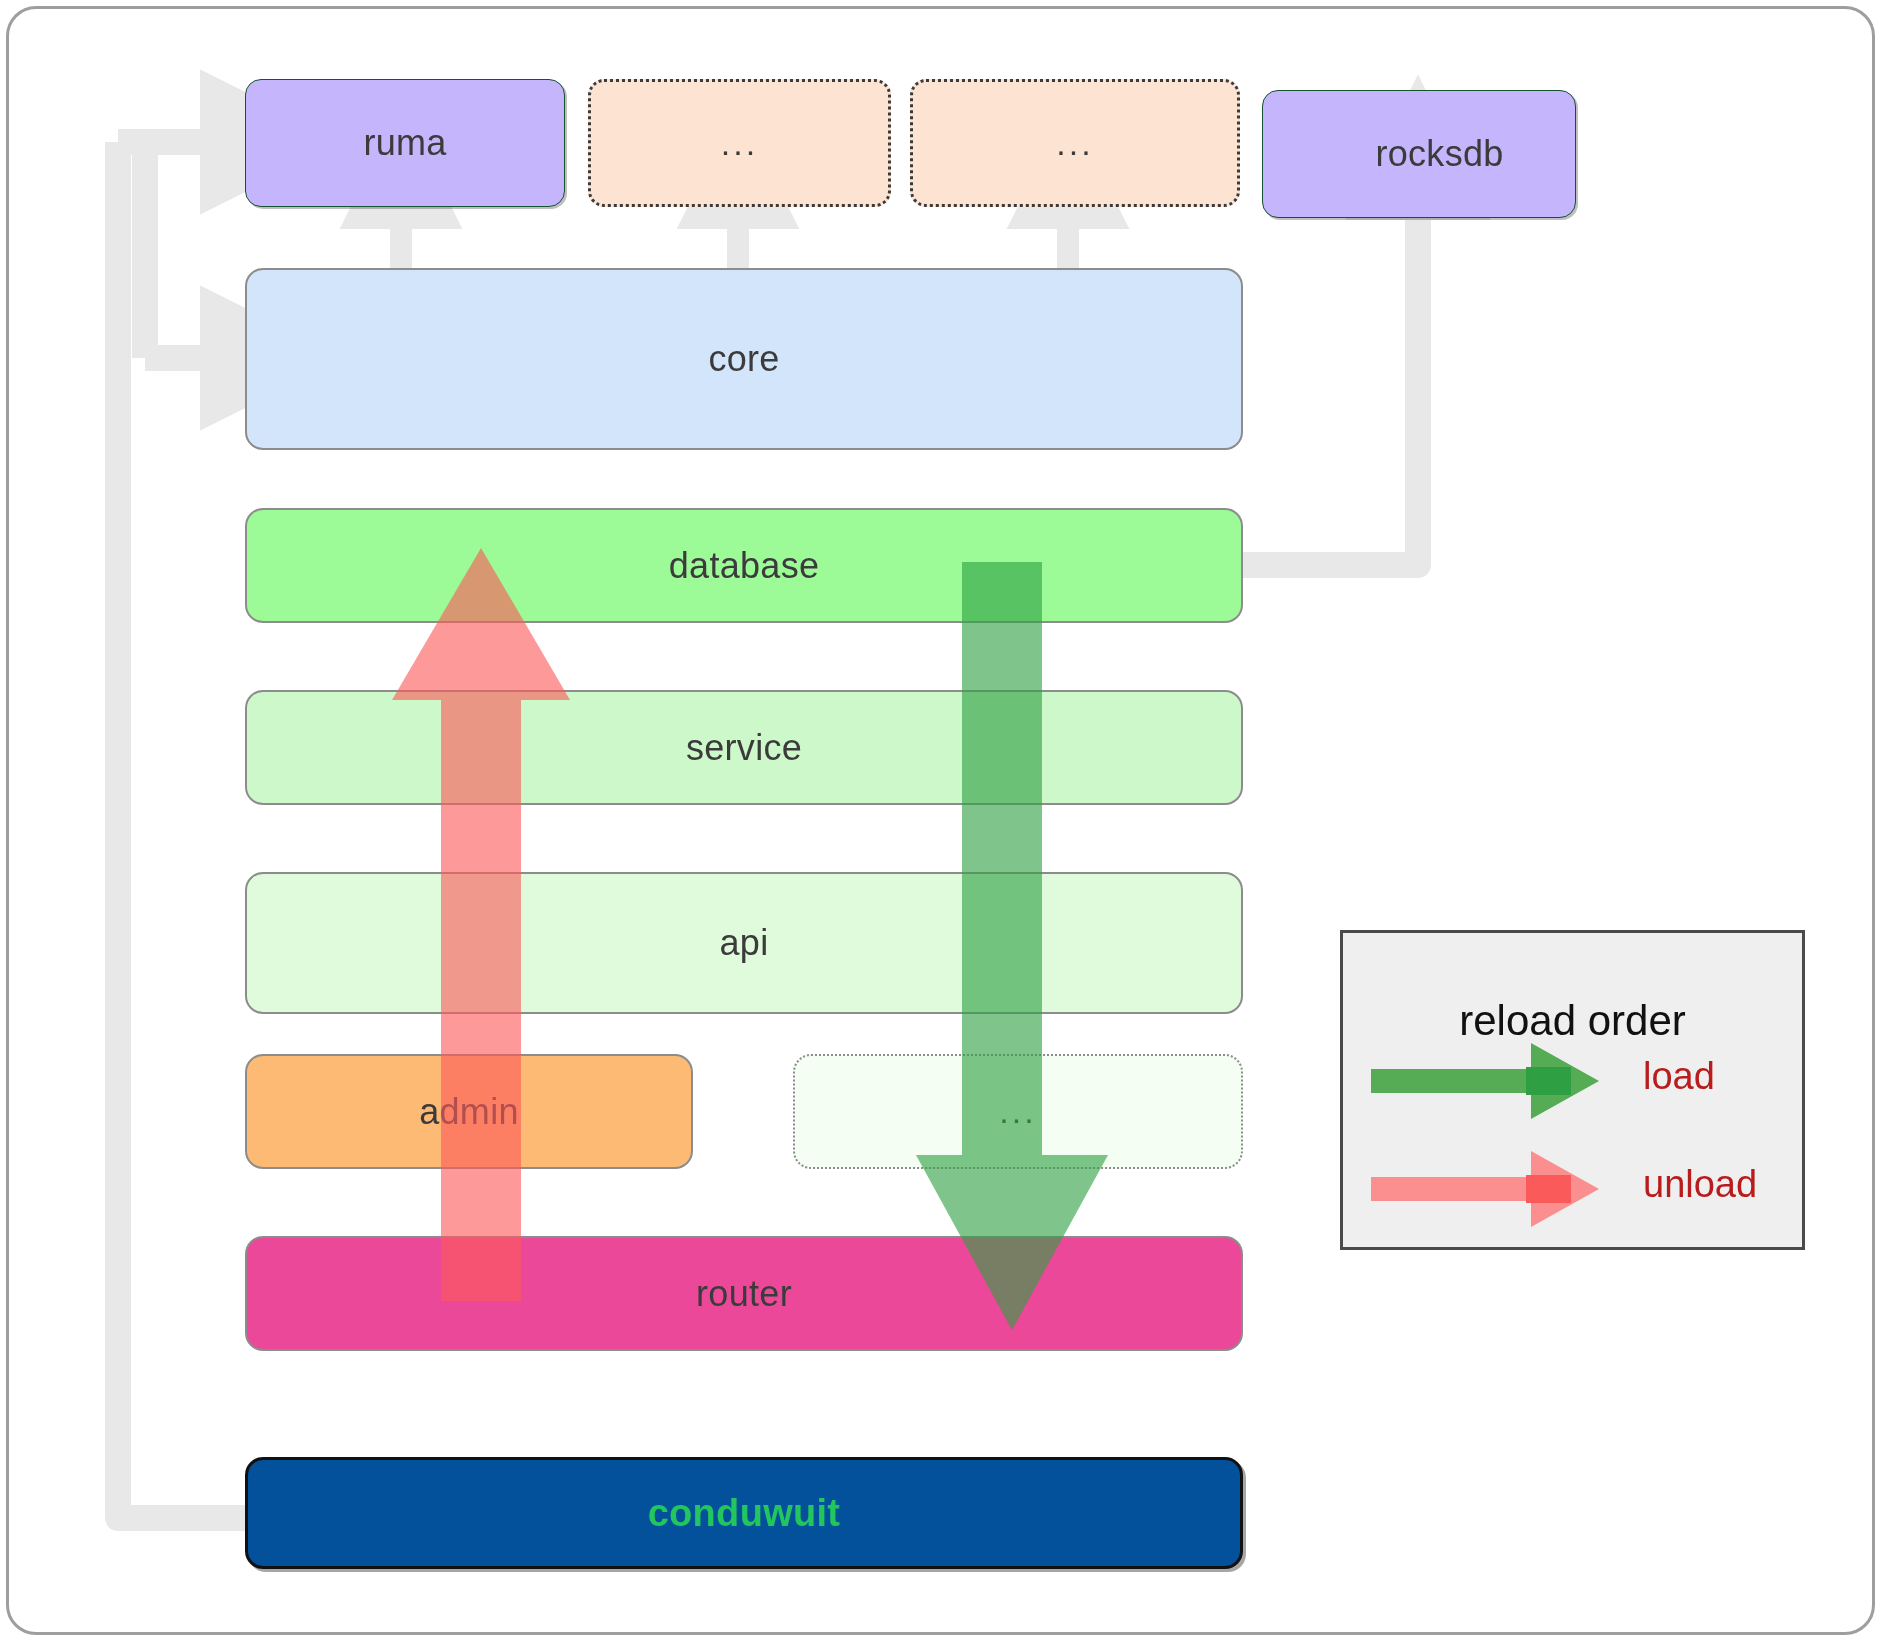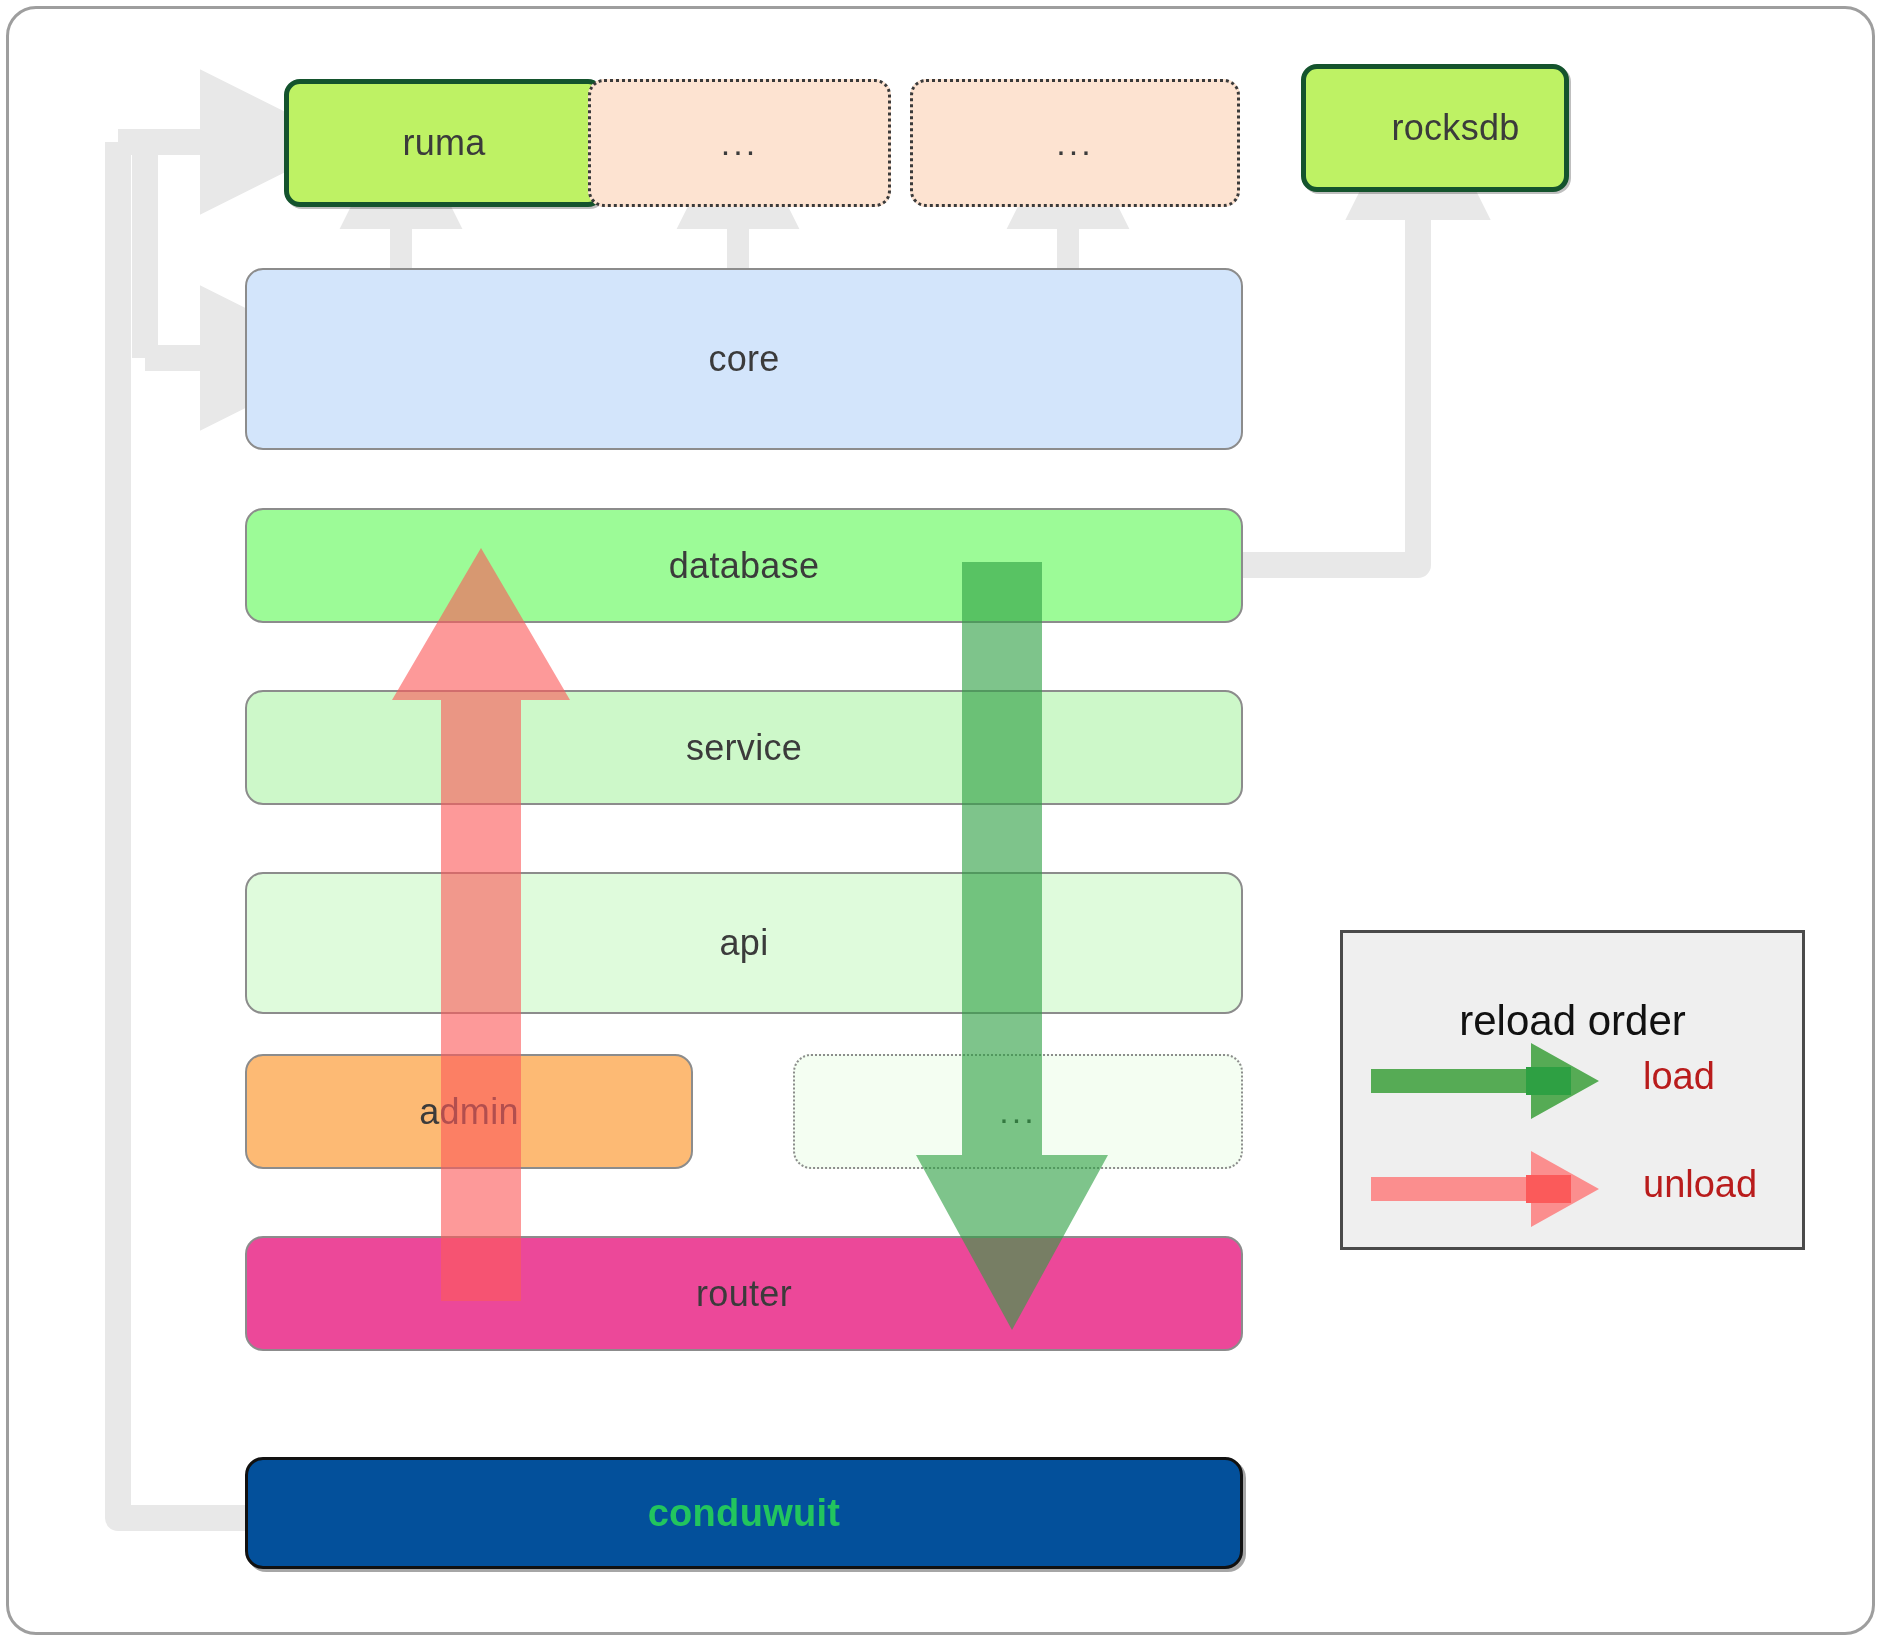--- a/index.html
+++ b/index.html
@@ -42,24 +42,23 @@
     display: flex;
     align-items: center;
     justify-content: center;
     border-radius: 16px;
     color: #3b3b3b;
     font-size: 36px;
     font-family: "Liberation Sans", sans-serif;
     letter-spacing: 0.3px;
   }
   .node-dep {
-    background: #bef264;
-    border: 5px solid #14532d;
+    background: #c4b5fd;
+    border: 1px solid #14532d;
     box-shadow: 2px 2px 0 rgba(0,0,0,0.25);
-    margin-left: 39px;
   }
   .node-dep-dotted {
     background: #fde3d1;
     border: 3px dotted #3a3a3a;
   }
   .node-core {
     background: #d3e5fb;
     border: 2px solid #8c8c8c;
     border-radius: 18px;
     align-items: center;
@@ -148,21 +147,21 @@
   </div>
 
   <div class="node node-dep-dotted" style="left:588px; top:79px; width:303px; height:128px;">
     <span class="lbl-text dots">...</span>
   </div>
 
   <div class="node node-dep-dotted" style="left:910px; top:79px; width:330px; height:128px;">
     <span class="lbl-text dots">...</span>
   </div>
 
-  <div class="node node-dep" style="left:1262px; top:64px; width:268px; height:128px;padding-left:41px;">
+  <div class="node node-dep" style="left:1262px; top:90px; width:314px; height:128px;padding-left:41px;">
     <span class="lbl-text">rocksdb</span>
   </div>
 
   <div class="node node-core" style="left:245px; top:268px; width:998px; height:182px;">
     <span class="lbl-text">core</span>
   </div>
 
   <div class="node node-stack" style="left:245px; top:508px; width:998px; height:115px; background:#9cfb97;">
     <span class="lbl-text">database</span>
   </div>

